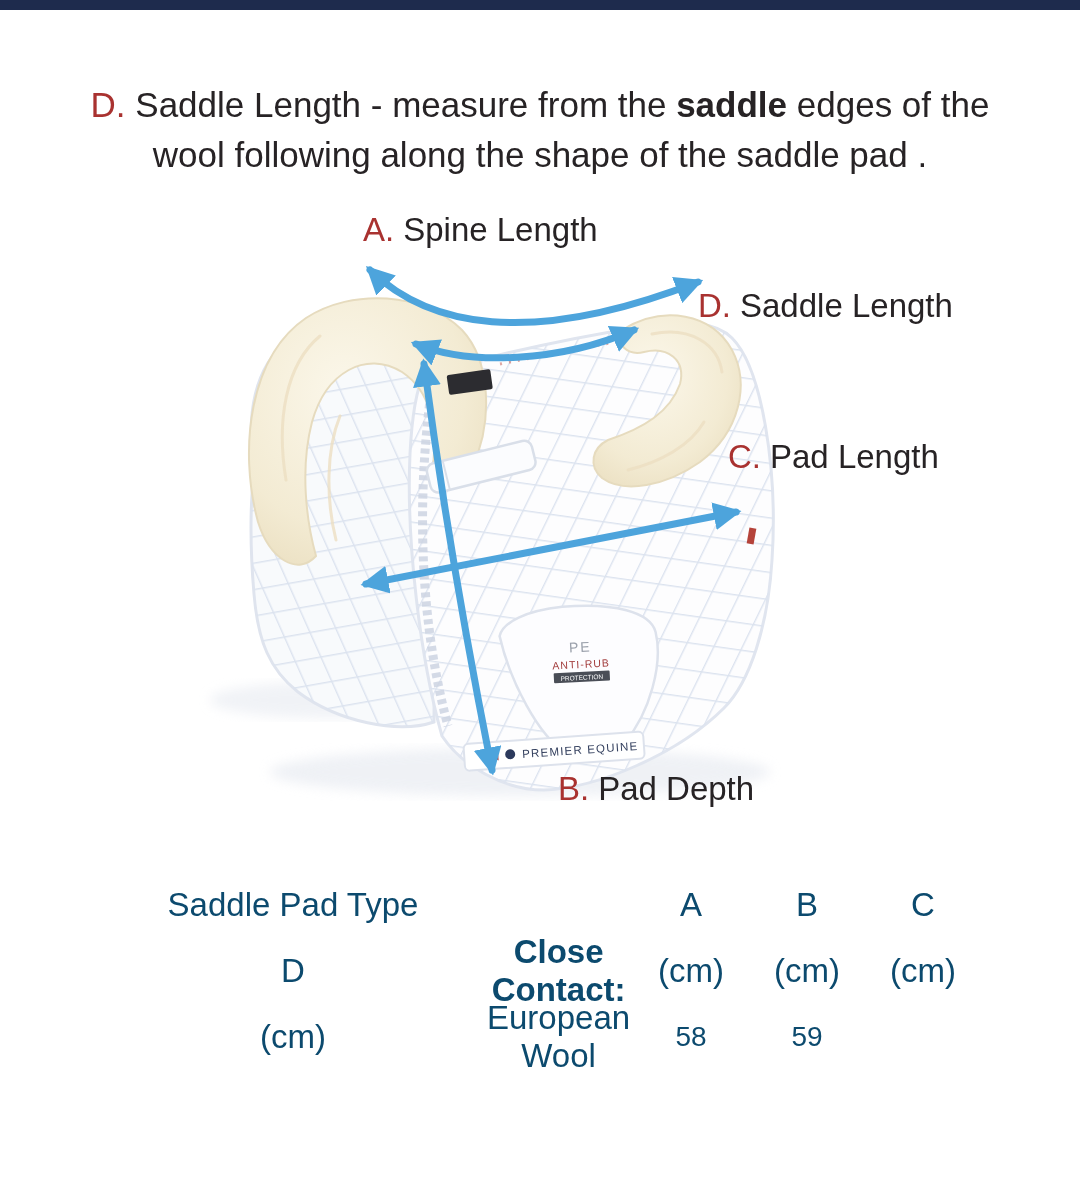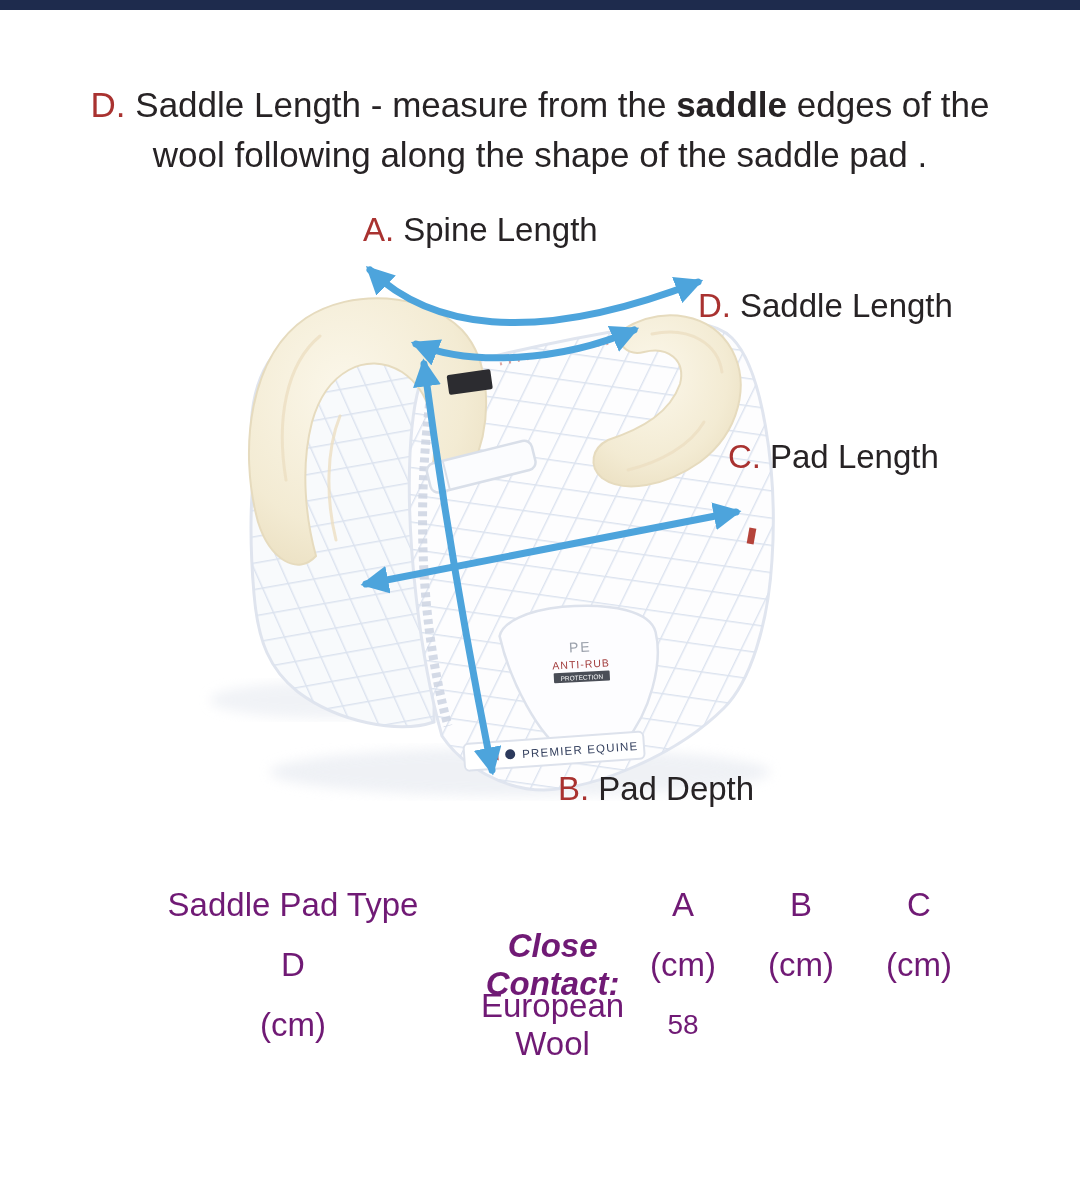--- a/index.html
+++ b/index.html
@@ -17,25 +17,25 @@
   .diagram-svg{position:absolute;top:0;left:0;z-index:1;}
   .label{position:absolute;font-size:33px;color:#272325;white-space:nowrap;z-index:3;}
   .label .letter{color:#a93230;margin-right:9px;}
   .lbl-spine{left:363px;top:211px;}
   .lbl-saddle{left:698px;top:287px;}
   .lbl-padlength{left:728px;top:438px;}
   .lbl-paddepth{left:558px;top:770px;}
   .size-table{
     position:absolute;left:105px;top:875px;width:873px;z-index:3;
     display:grid;grid-template-columns:376px repeat(4,1fr);grid-auto-rows:60px;
-    align-items:center;font-size:33px;color:#701a75;
+    align-items:center;font-size:33px;color:#0c4a6e;gap:6px;
   }
   .size-table .cell{text-align:center;}
   .size-table .span4{grid-column:2 / span 4;letter-spacing:2px;}
-  .size-table .bold{font-weight:bold;font-style:italic;}
+  .size-table .bold{font-weight:bold;}
   .size-table .val{font-size:28px;}
   svg text{font-family:"Liberation Sans",sans-serif;}
 </style>
 </head>
 <body>
 
 <div class="top-bar"></div>
 
 <div class="heading">
   <span class="red">D.</span><span> Saddle Length - measure from the </span><b>saddle</b><span> edges of the</span><br>
@@ -147,13 +147,14 @@
   <div class="cell">D</div>
 
   <div class="cell bold">Close Contact:</div>
   <div class="cell">(cm)</div>
   <div class="cell">(cm)</div>
   <div class="cell">(cm)</div>
   <div class="cell">(cm)</div>
 
   <div class="cell">European Wool</div>
   <div class="cell val">58</div>
+  <div class="cell val">59</div>
 </div>
 
 </body></html>

